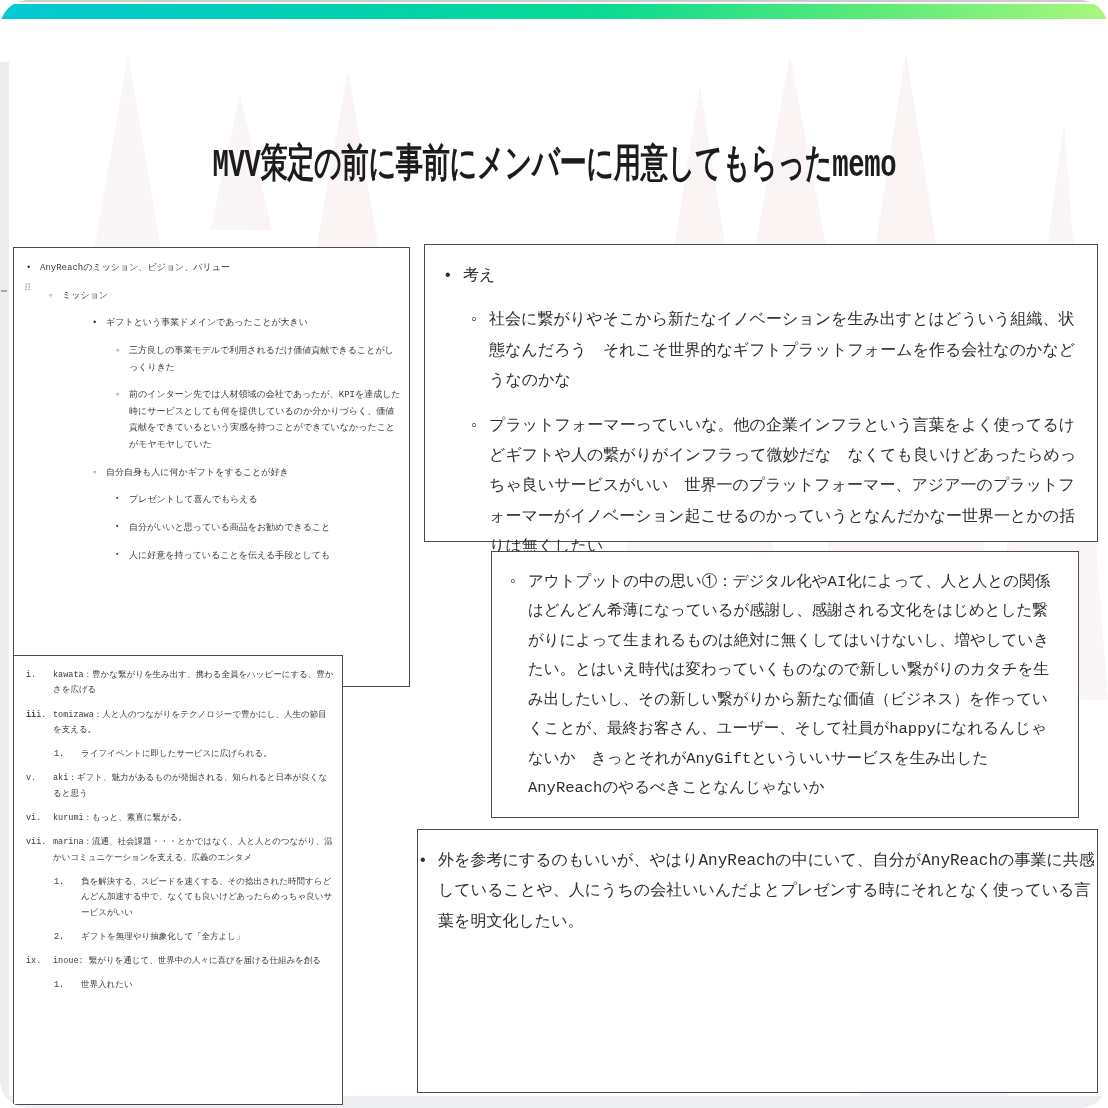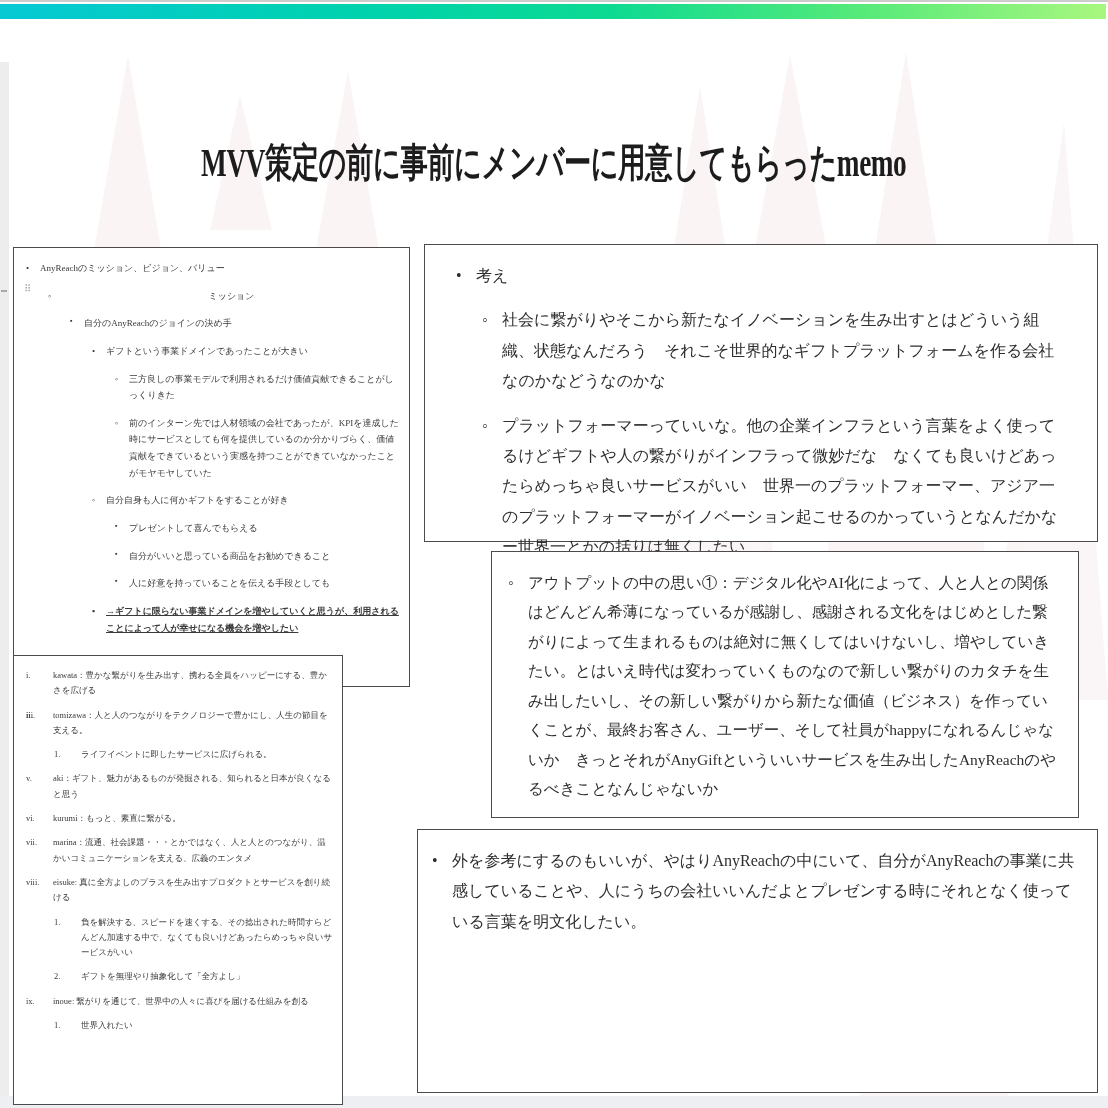--- a/index.html
+++ b/index.html
@@ -1,42 +1,42 @@
 <!DOCTYPE html>
 <html style="--grad-start: #06c9d4; --grad-mid1: #00d2ae; --grad-mid2: #0cda92; --grad-mid3: #57ea79; --grad-end: #a8f77e; --red-text: #d9402c;"><head>
 <meta charset="utf-8">
 <style>
   html,body{margin:0;padding:0;background:#fff;}
   #canvas{position:relative;width:1108px;height:1108px;overflow:hidden;background:#ffffff;
-          font-family:Liberation Serif, serif;color:#333;}
+          font-family:Liberation Mono, monospace;color:#333;border-radius:28px;}
   
   .top-hairline{position:absolute;top:0;left:0;right:0;height:2px;background:#cccccc;}
   .gradient-bar{position:absolute;top:4px;left:0;right:2px;height:15px;
     background:linear-gradient(90deg,var(--grad-start) 0%,var(--grad-mid1) 32%,var(--grad-mid2) 55%,var(--grad-mid3) 78%,var(--grad-end) 100%);}
   .left-strip{position:absolute;left:0;top:62px;bottom:0;width:9px;background:#ededed;}
   .bottom-strip{position:absolute;left:0;right:0;top:1096px;height:12px;background:#edeff3;}
   .bg-triangles{position:absolute;left:0;top:0;z-index:0;}
   
   .title{position:absolute;top:142px;left:0;right:0;text-align:center;z-index:2;white-space:nowrap;}
   .title span{display:inline-block;font-size:31px;font-weight:900;color:#1c1c1c;letter-spacing:-0.5px;
     transform:scale(0.88,1.28);transform-origin:center;}
   
   .panel{position:absolute;background:#ffffff;border:1.5px solid #4b4b4b;z-index:1;box-sizing:border-box;}
   #box-l1{left:13px;top:247px;width:397px;height:440px;padding:12px 8px 8px 10px;font-size:9px;color:#3a3a3a;}
   #box-l2{left:13px;top:655px;width:330px;height:450px;padding:12px 8px 8px 12px;font-size:8.5px;color:#3a3a3a;}
-  #box-r1{left:424px;top:244px;width:674px;height:298px;padding:16px 31px;font-size:16px;color:#2e2e2e;}
+  #box-r1{left:424px;top:244px;width:674px;height:298px;padding:16px 18px;font-size:16px;color:#2e2e2e;}
   #box-r2{left:491px;top:551px;width:588px;height:267px;padding:16px 16px;font-size:15.5px;color:#2e2e2e;}
-  #box-r3{left:417px;top:829px;width:681px;height:264px;padding:16px 14px;font-size:16px;color:#2e2e2e;}
+  #box-r3{left:417px;top:829px;width:681px;height:264px;padding:16px 0;font-size:16px;color:#2e2e2e;}
   
   .li{position:relative;padding-left:14px;line-height:1.85;}
   .li::before{content:"\2022";position:absolute;left:0;top:0;}
   .g-circ::before{content:"\25E6";}
   .g-sq::before{content:"\25AA";font-size:0.8em;}
   #box-l1 .li{margin-bottom:11px;}
-  .d0{margin-left:2px;} .d1{margin-left:24px;text-align:center;} .d2{margin-left:46px;} .d3{margin-left:68px;} .d4{margin-left:91px;}
+  .d0{margin-left:2px;} .d1{margin-left:24px;} .d2{margin-left:46px;} .d3{margin-left:68px;} .d4{margin-left:91px;}
   .emph{font-weight:bold;text-decoration:underline;}
   
   .lb2-item{position:relative;padding-left:27px;line-height:1.8;margin-bottom:9px;}
   .lb2-item .marker{position:absolute;left:0;width:22px;text-align:left;}
   .lb2-sub{margin-left:28px;}
   
   .rb .li{padding-left:20px;line-height:1.9;margin-bottom:14px;}
   .rb .sub{margin-left:26px;}
   .red{color:var(--red-text);}
   
@@ -69,40 +69,37 @@
   <div class="title">
     <span>MVV策定の前に事前にメンバーに用意してもらったmemo</span>
   </div>
 
   <div class="strip-dash"></div>
   <div class="drag-handle">⠿</div>
 
   <div id="box-l1" class="panel">
     <div class="li d0">AnyReachのミッション、ビジョン、バリュー</div>
     <div class="li d1 g-circ">ミッション</div>
-    <div class="li d2 g-sq">自分のAnyReachのジョインの決め手</div>
     <div class="li d3">ギフトという事業ドメインであったことが大きい</div>
     <div class="li d4 g-circ">三方良しの事業モデルで利用されるだけ価値貢献できることがしっくりきた</div>
     <div class="li d4 g-circ">前のインターン先では人材領域の会社であったが、KPIを達成した時にサービスとしても何を提供しているのか分かりづらく、価値貢献をできているという実感を持つことができていなかったことがモヤモヤしていた</div>
     <div class="li d3 g-circ">自分自身も人に何かギフトをすることが好き</div>
     <div class="li d4 g-sq">プレゼントして喜んでもらえる</div>
     <div class="li d4 g-sq">自分がいいと思っている商品をお勧めできること</div>
     <div class="li d4 g-sq">人に好意を持っていることを伝える手段としても</div>
-    <div class="li d3 emph">→ギフトに限らない事業ドメインを増やしていくと思うが、利用されることによって人が幸せになる機会を増やしたい</div>
   </div>
 
   <div id="box-l2" class="panel">
     <div class="lb2-item"><span class="marker">i.</span><span>kawata：豊かな繋がりを生み出す、携わる全員をハッピーにする、豊かさを広げる</span></div>
     <div class="lb2-item"><span class="marker">ii.</span></div>
     <div class="lb2-item"><span class="marker">iii.</span><span>tomizawa：人と人のつながりをテクノロジーで豊かにし、人生の節目を支える。</span></div>
     <div class="lb2-item lb2-sub"><span class="marker">1.</span><span>ライフイベントに即したサービスに広げられる。</span></div>
     <div class="lb2-item"><span class="marker">v.</span><span>aki：ギフト、魅力があるものが発掘される、知られると日本が良くなると思う</span></div>
     <div class="lb2-item"><span class="marker">vi.</span><span>kurumi：もっと、素直に繋がる。</span></div>
     <div class="lb2-item"><span class="marker">vii.</span><span>marina：流通、社会課題・・・とかではなく、人と人とのつながり、温かいコミュニケーションを支える、広義のエンタメ</span></div>
-    <div class="lb2-item"><span class="marker">viii.</span><span>eisuke: 真に全方よしのプラスを生み出すプロダクトとサービスを創り続ける</span></div>
     <div class="lb2-item lb2-sub"><span class="marker">1.</span><span>負を解決する、スピードを速くする、その捻出された時間すらどんどん加速する中で、なくても良いけどあったらめっちゃ良いサービスがいい</span></div>
     <div class="lb2-item lb2-sub"><span class="marker">2.</span><span>ギフトを無理やり抽象化して「全方よし」</span></div>
     <div class="lb2-item"><span class="marker">ix.</span><span>inoue: 繋がりを通じて、世界中の人々に喜びを届ける仕組みを創る</span></div>
     <div class="lb2-item lb2-sub"><span class="marker">1.</span><span>世界入れたい</span></div>
 
   </div>
 
   <div id="box-r1" class="panel rb">
     <div class="li">考え</div>
     <div class="li sub g-circ">社会に繋がりやそこから新たなイノベーションを生み出すとはどういう組織、状態なんだろう　それこそ世界的なギフトプラットフォームを作る会社なのかなどうなのかな</div>

